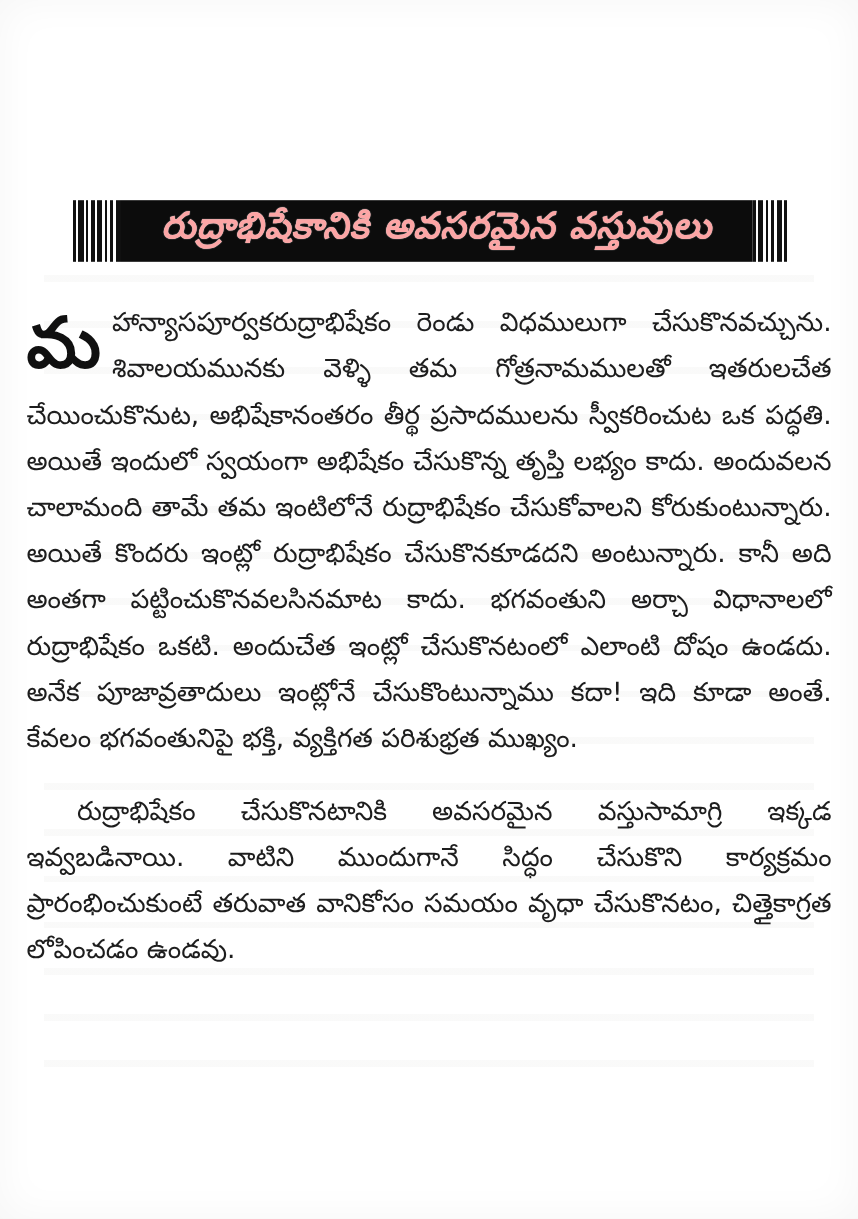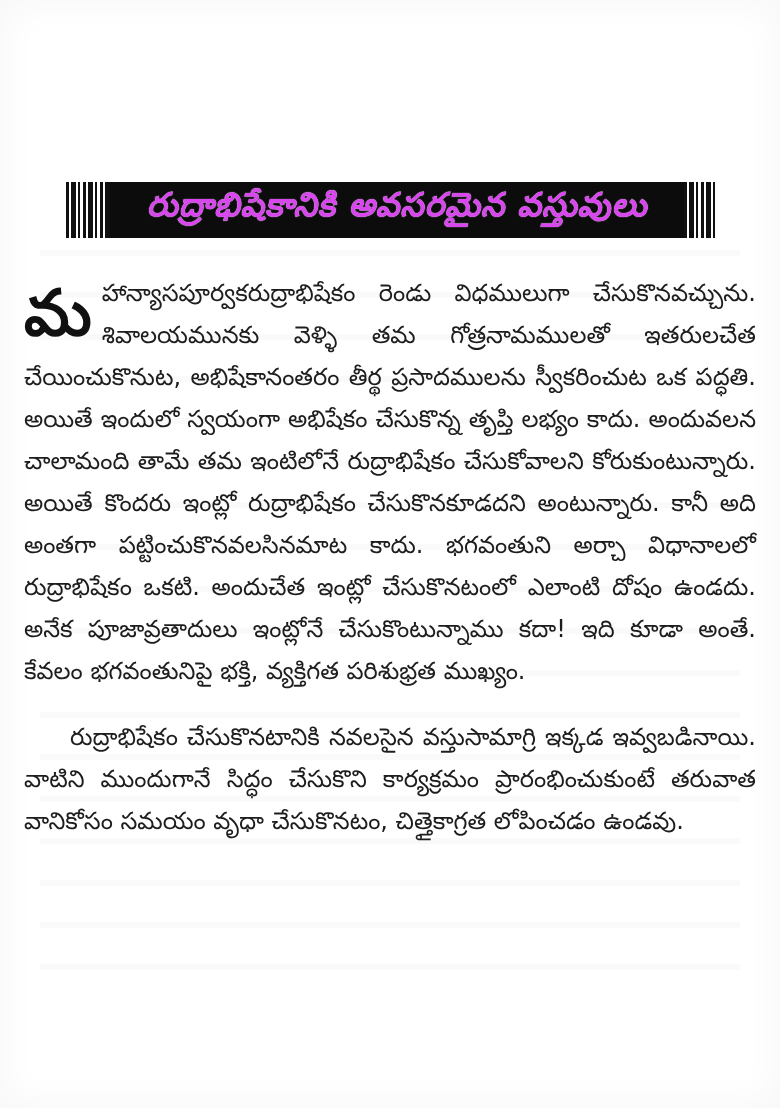--- a/index.html
+++ b/index.html
@@ -56,21 +56,21 @@
       #fdfdfd 10px, #fdfdfd 12px,
       #101010 12px, #101010 14px,
       #fdfdfd 14px, #fdfdfd 17px
     );
   }
   .stripe.right { width: 34px; }
 
   .title-box {
     flex: 1;
     background: #0c0c0c;
-    color: #d946ef;
+    color: #fca5a5;
     display: flex;
     align-items: center;
     justify-content: center;
     padding: 2px 14px 6px 14px;
   }
   .title-box span {
     font-size: 33px;
     font-weight: bold;
     font-style: italic;
     letter-spacing: 1px;
@@ -116,16 +116,16 @@
     <div class="title-box">
       <span>రుద్రాభిషేకానికి అవసరమైన వస్తువులు</span>
     </div>
     <div class="stripe right"></div>
   </div>
 
   <div class="body-text">
     <p class="para first">
       <span class="drop-cap">మ</span><span>హాన్యాసపూర్వకరుద్రాభిషేకం రెండు విధములుగా చేసుకొనవచ్చును. శివాలయమునకు వెళ్ళి తమ గోత్రనామములతో ఇతరులచేత చేయించుకొనుట, అభిషేకానంతరం తీర్థ ప్రసాదములను స్వీకరించుట ఒక పద్ధతి. అయితే ఇందులో స్వయంగా అభిషేకం చేసుకొన్న తృప్తి లభ్యం కాదు. అందువలన చాలామంది తామే తమ ఇంటిలోనే రుద్రాభిషేకం చేసుకోవాలని కోరుకుంటున్నారు. అయితే కొందరు ఇంట్లో రుద్రాభిషేకం చేసుకొనకూడదని అంటున్నారు. కానీ అది అంతగా పట్టించుకొనవలసినమాట కాదు. భగవంతుని అర్చా విధానాలలో రుద్రాభిషేకం ఒకటి. అందుచేత ఇంట్లో చేసుకొనటంలో ఎలాంటి దోషం ఉండదు. అనేక పూజావ్రతాదులు ఇంట్లోనే చేసుకొంటున్నాము కదా! ఇది కూడా అంతే. కేవలం భగవంతునిపై భక్తి, వ్యక్తిగత పరిశుభ్రత ముఖ్యం.</span>
     </p>
-    <p class="para second">రుద్రాభిషేకం చేసుకొనటానికి నవలసైన వస్తుసామాగ్రి ఇక్కడ ఇవ్వబడినాయి. వాటిని ముందుగానే సిద్ధం చేసుకొని కార్యక్రమం ప్రారంభించుకుంటే తరువాత వానికోసం సమయం వృధా చేసుకొనటం, చిత్తైకాగ్రత లోపించడం ఉండవు.</p>
+    <p class="para second">రుద్రాభిషేకం చేసుకొనటానికి అవసరమైన వస్తుసామాగ్రి ఇక్కడ ఇవ్వబడినాయి. వాటిని ముందుగానే సిద్ధం చేసుకొని కార్యక్రమం ప్రారంభించుకుంటే తరువాత వానికోసం సమయం వృధా చేసుకొనటం, చిత్తైకాగ్రత లోపించడం ఉండవు.</p>
   </div>
 
 </div>
 
 </body></html>

